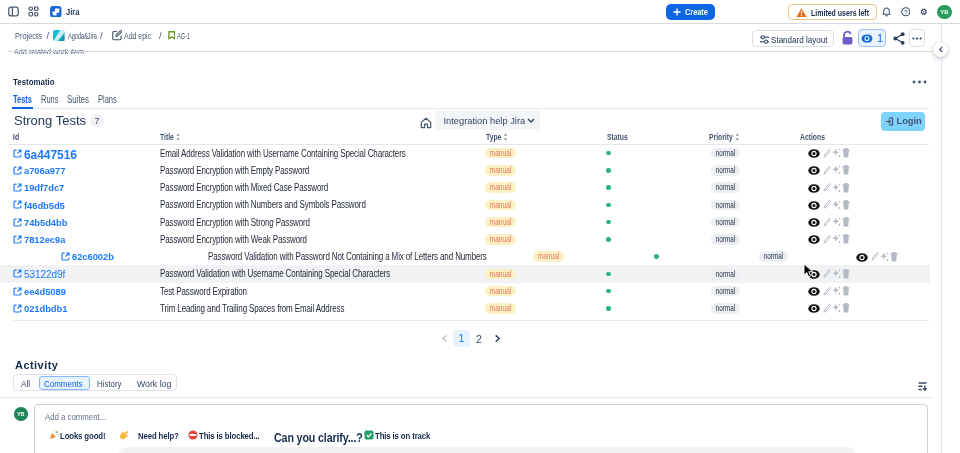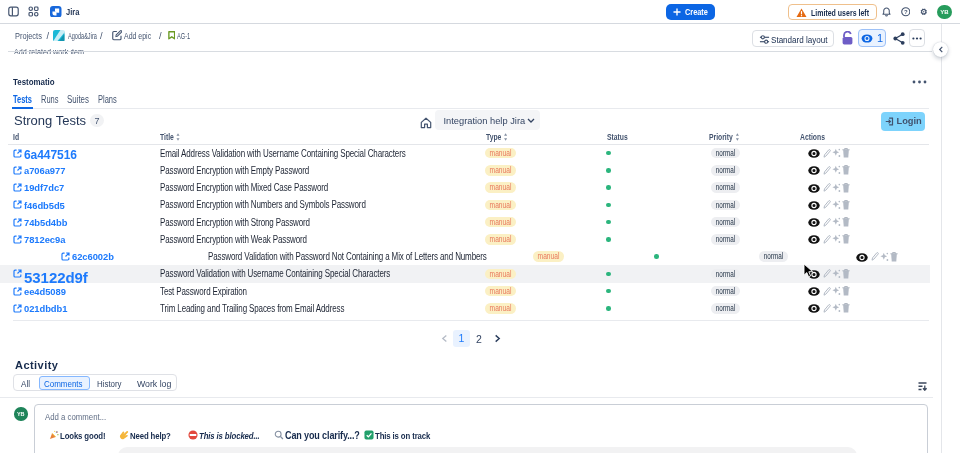--- a/index.html
+++ b/index.html
@@ -407,21 +407,21 @@
       <svg style="position:absolute;left:842px;top:3.6px;" width="8" height="10" viewBox="0 0 8 10">
         <path d="M0.4 1.8 H7.6 M2.6 1.6 V0.6 H5.4 V1.6" fill="none" stroke="#A9B1BC" stroke-width="1"></path>
         <path d="M1.2 2 L1.7 9.4 H6.3 L6.8 2 Z" fill="#B3BAC5"></path>
       </svg>
     </div>
 <div class="ab" style="left:0;top:265.35px;width:930px;height:17.25px;background:#F1F2F4;">
       <svg style="position:absolute;left:13px;top:4px;" width="9" height="9" viewBox="0 0 10 10">
         <path d="M4 1.3 H2.3 A1.2 1.2 0 0 0 1.1 2.5 V7.7 A1.2 1.2 0 0 0 2.3 8.9 H7.5 A1.2 1.2 0 0 0 8.7 7.7 V6" fill="none" stroke="#1D7AFC" stroke-width="1.3"></path>
         <path d="M5.7 1.1 H8.9 V4.3 M8.7 1.3 L5 5" fill="none" stroke="#1D7AFC" stroke-width="1.3"></path>
       </svg>
-      <div style="position:absolute;left:24px;top:3.4px;font-size:15px;font-weight:bold;color:#1D7AFC;letter-spacing:-0.05px;">53122d9f</div>
+      <div style="position:absolute;left:24px;top:3.4px;font-size:10px;font-weight:normal;color:#1D7AFC;letter-spacing:-0.05px;">53122d9f</div>
       <div style="position:absolute;left:160px;top:3px;font-size:10px;color:#1D2433;letter-spacing:-0.15px;transform:scaleX(0.8);transform-origin:0 0;white-space:nowrap;">Password Validation with Username Containing Special Characters</div>
       <div style="position:absolute;left:485px;top:3.2px;width:31px;height:10.5px;border-radius:6px;background:#FBF0C4;color:#E8795C;">
         <span style="display:block;font-size:8.5px;line-height:10.5px;text-align:center;transform:scaleX(0.78);transform-origin:50% 0;">manual</span>
       </div>
       <div style="position:absolute;left:606px;top:6.3px;width:4.5px;height:4.5px;border-radius:50%;background:#2BB57D;"></div>
       <div style="position:absolute;left:711px;top:3.2px;width:29px;height:10.5px;border-radius:6px;background:#EDEEF1;color:#243447;">
         <span style="display:block;font-size:8.5px;line-height:10.5px;text-align:center;transform:scaleX(0.75);transform-origin:50% 0;">normal</span>
       </div>
       <svg style="position:absolute;left:808px;top:4.6px;" width="12" height="9" viewBox="0 0 12 9">
         <ellipse cx="6" cy="4.5" rx="5.7" ry="4.3" fill="#111"></ellipse>
@@ -540,34 +540,34 @@
       <svg width="10" height="10" viewBox="0 0 11 11" style="margin-right:1px;">
         <path d="M1 10 L3.4 3.6 L7.4 7.6 Z" fill="#E8833A"></path>
         <path d="M3.4 3.6 L7.4 7.6" stroke="#F5CD47" stroke-width="1"></path>
         <circle cx="8.6" cy="2.4" r="0.9" fill="#E2483D"></circle>
         <circle cx="6.3" cy="1.4" r="0.7" fill="#F5CD47"></circle>
         <circle cx="9.8" cy="5.2" r="0.7" fill="#82B536"></circle>
         <path d="M7.6 3.4 L9.2 1.2" stroke="#5EC5E0" stroke-width="0.8" fill="none"></path>
       </svg>
       <span style="transform:scaleX(0.82);transform-origin:0 0;white-space:nowrap;">Looks good!</span>
     </div>
-  <div class="ab flex" style="left:118.7px;top:429.5px;height:11px;font-size:9.5px;font-weight:bold;color:#172B4D;letter-spacing:-0.15px;">
+  <div class="ab flex" style="left:118.7px;top:429.5px;height:11px;font-size:9.5px;font-weight:bold;color:#172B4D;letter-spacing:-0.15px;gap:8px;">
       <svg width="10" height="10" viewBox="0 0 11 11" style="margin-right:1px;">
         <path d="M2.2 4.8 L4.2 2 A1 1 0 0 1 5.8 3 L4.8 4.6 L8.4 1.4 A1 1 0 0 1 9.8 2.8 L6.8 6 L8.8 5.4 A0.9 0.9 0 0 1 9.4 7 L5.6 9.6 A3 3 0 0 1 1.6 8.8 A3 3 0 0 1 2.2 4.8 Z" fill="#F5B63B"></path>
       </svg>
       <span style="transform:scaleX(0.82);transform-origin:0 0;white-space:nowrap;">Need help?</span>
     </div>
-  <div class="ab flex" style="left:187.5px;top:429.5px;height:11px;font-size:9.5px;font-weight:bold;color:#172B4D;letter-spacing:-0.15px;font-style:italic;">
+  <div class="ab flex" style="left:187.5px;top:429.5px;height:11px;font-size:9.5px;font-weight:bold;color:#172B4D;letter-spacing:-0.15px;">
       <svg width="10" height="10" viewBox="0 0 11 11" style="margin-right:1px;">
         <circle cx="5.5" cy="5.5" r="5" fill="#E2483D"></circle>
         <rect x="1.8" y="4.5" width="7.4" height="2" rx="0.6" fill="#fff"></rect>
       </svg>
       <span style="transform:scaleX(0.82);transform-origin:0 0;white-space:nowrap;">This is blocked...</span>
     </div>
-  <div class="ab flex" style="left:273.7px;top:429.5px;height:11px;font-size:11px;font-weight:bold;color:#172B4D;letter-spacing:-0.15px;">
+  <div class="ab flex" style="left:273.7px;top:429.5px;height:11px;font-size:13px;font-weight:bold;color:#172B4D;letter-spacing:-0.15px;flex-direction:column;">
       <svg width="10" height="10" viewBox="0 0 11 11" style="margin-right:1px;">
         <circle cx="4.6" cy="4.6" r="3.2" fill="none" stroke="#8590A2" stroke-width="1.2"></circle>
         <line x1="7" y1="7" x2="9.8" y2="9.8" stroke="#8590A2" stroke-width="1.5"></line>
       </svg>
       <span style="transform:scaleX(0.82);transform-origin:0 0;white-space:nowrap;">Can you clarify...?</span>
     </div>
   <div class="ab flex" style="left:363.7px;top:429.5px;height:11px;font-size:9.5px;font-weight:bold;color:#172B4D;letter-spacing:-0.15px;">
       <svg width="10" height="10" viewBox="0 0 11 11" style="margin-right:1px;">
         <rect x="0.5" y="0.5" width="10" height="10" rx="2" fill="#22A06B"></rect>
         <path d="M3 5.7 L4.8 7.5 L8.2 3.7" fill="none" stroke="#fff" stroke-width="1.4"></path>

